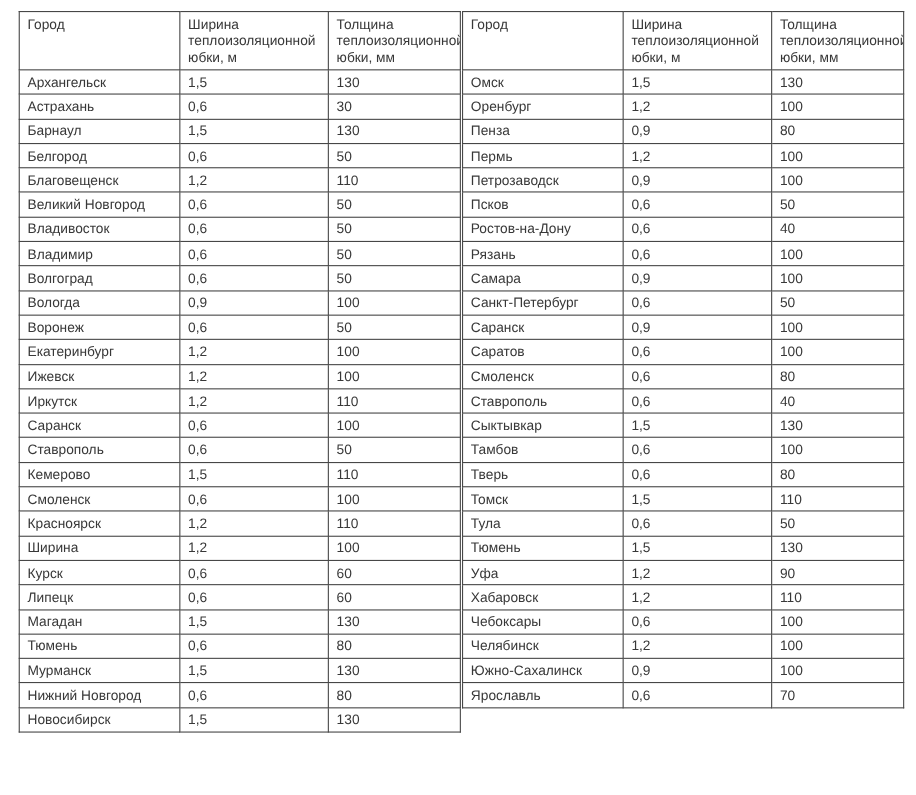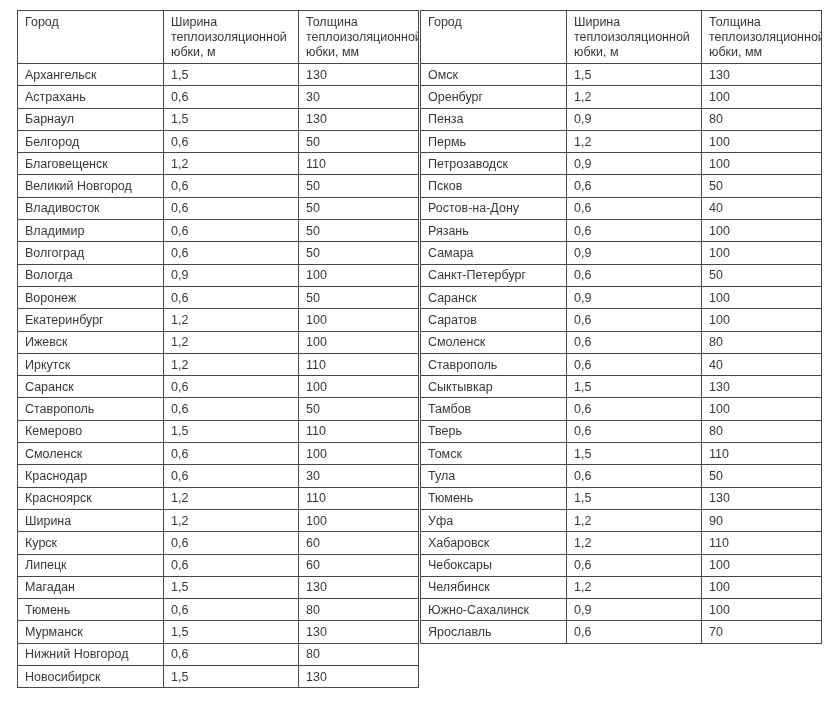--- a/index.html
+++ b/index.html
@@ -160,25 +160,20 @@
             <td>Кемерово</td>
             <td>1,5</td>
             <td>110</td>
           </tr>
           <tr>
             <td>Смоленск</td>
             <td>0,6</td>
             <td>100</td>
           </tr>
           <tr>
-            <td>Краснодар</td>
-            <td>0,6</td>
-            <td>30</td>
-          </tr>
-          <tr>
             <td>Красноярск</td>
             <td>1,2</td>
             <td>110</td>
           </tr>
           <tr>
             <td>Ширина</td>
             <td>1,2</td>
             <td>100</td>
           </tr>
           <tr>

